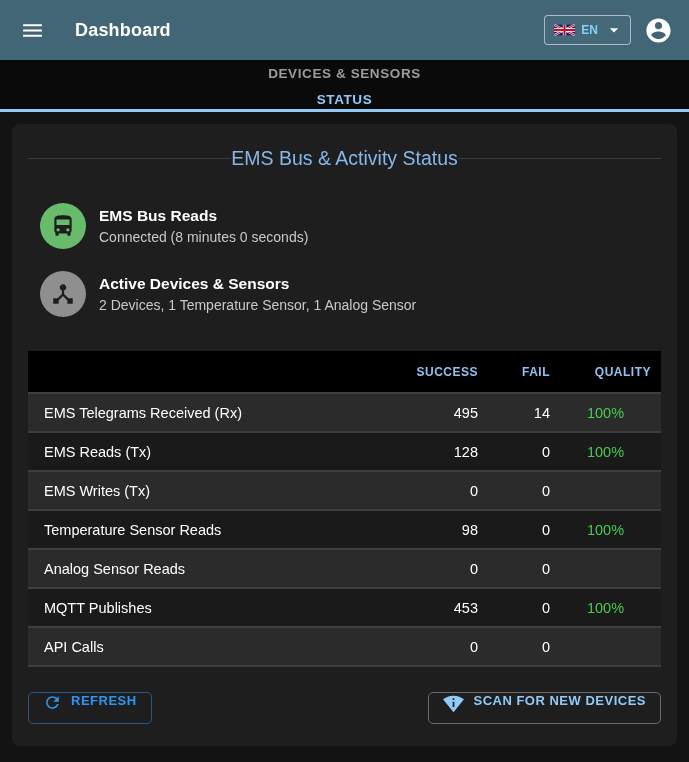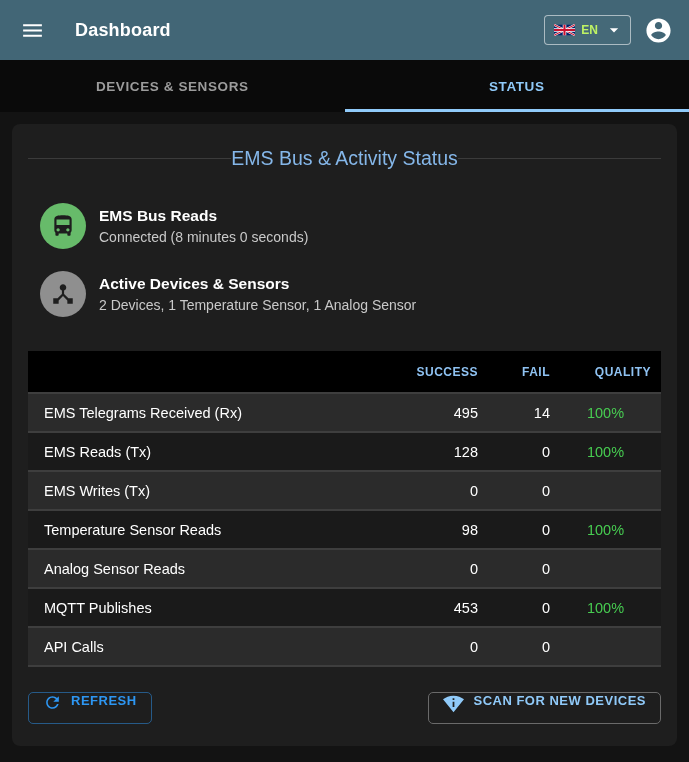--- a/index.html
+++ b/index.html
@@ -26,25 +26,25 @@
     margin-left: 26px; letter-spacing: 0.2px; flex: 1;
   }
   .appbar-right { display: flex; align-items: center; gap: 9px; }
   .lang-select {
     display: flex; align-items: center; gap: 6px;
     background: rgba(255,255,255,0.02);
     border: 1px solid rgba(255,255,255,0.55);
     border-radius: 4px; height: 30px; padding: 0 6px 0 9px;
     color: #fff; cursor: pointer;
   }
-  .lang-select .code { font-size: 12px; font-weight: 700; color: #bef264; }
+  .lang-select .code { font-size: 12px; font-weight: 700; color: #7dd3fc; }
   .flag { display: inline-flex; line-height: 0; }
 
   
-  .tabs { height: 52px; background: #0a0a0a; display: flex; }
+  .tabs { height: 52px; background: #0a0a0a; display: flex; flex-direction: column; }
   .tab {
     flex: 1; display: flex; align-items: center; justify-content: center;
     font-size: 13.5px; font-weight: 700; letter-spacing: 0.6px;
     color: #9c9c9c; cursor: pointer; position: relative; user-select: none;
   }
   .tab.active { color: #90caf9; }
   .tab.active::after {
     content: ""; position: absolute; left: 0; right: 0; bottom: 0;
     height: 3px; background: #90caf9;
   }

